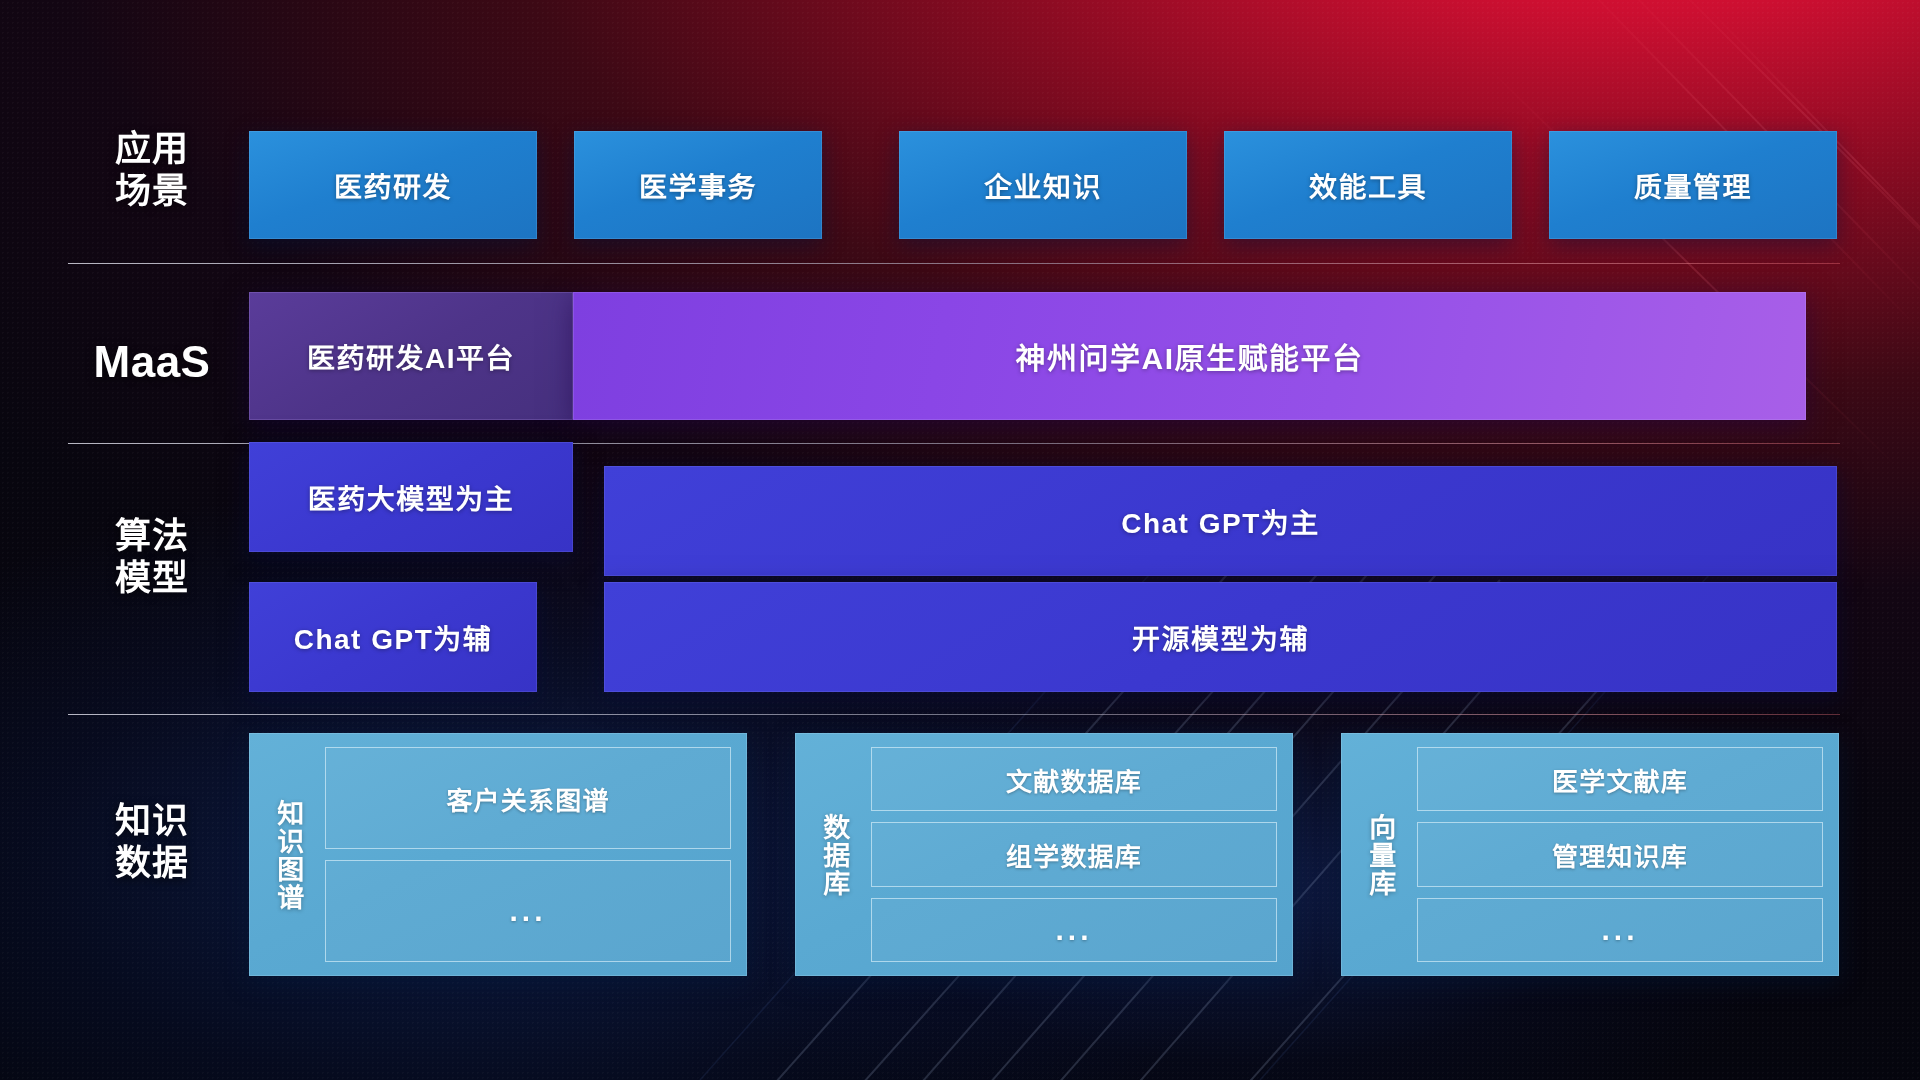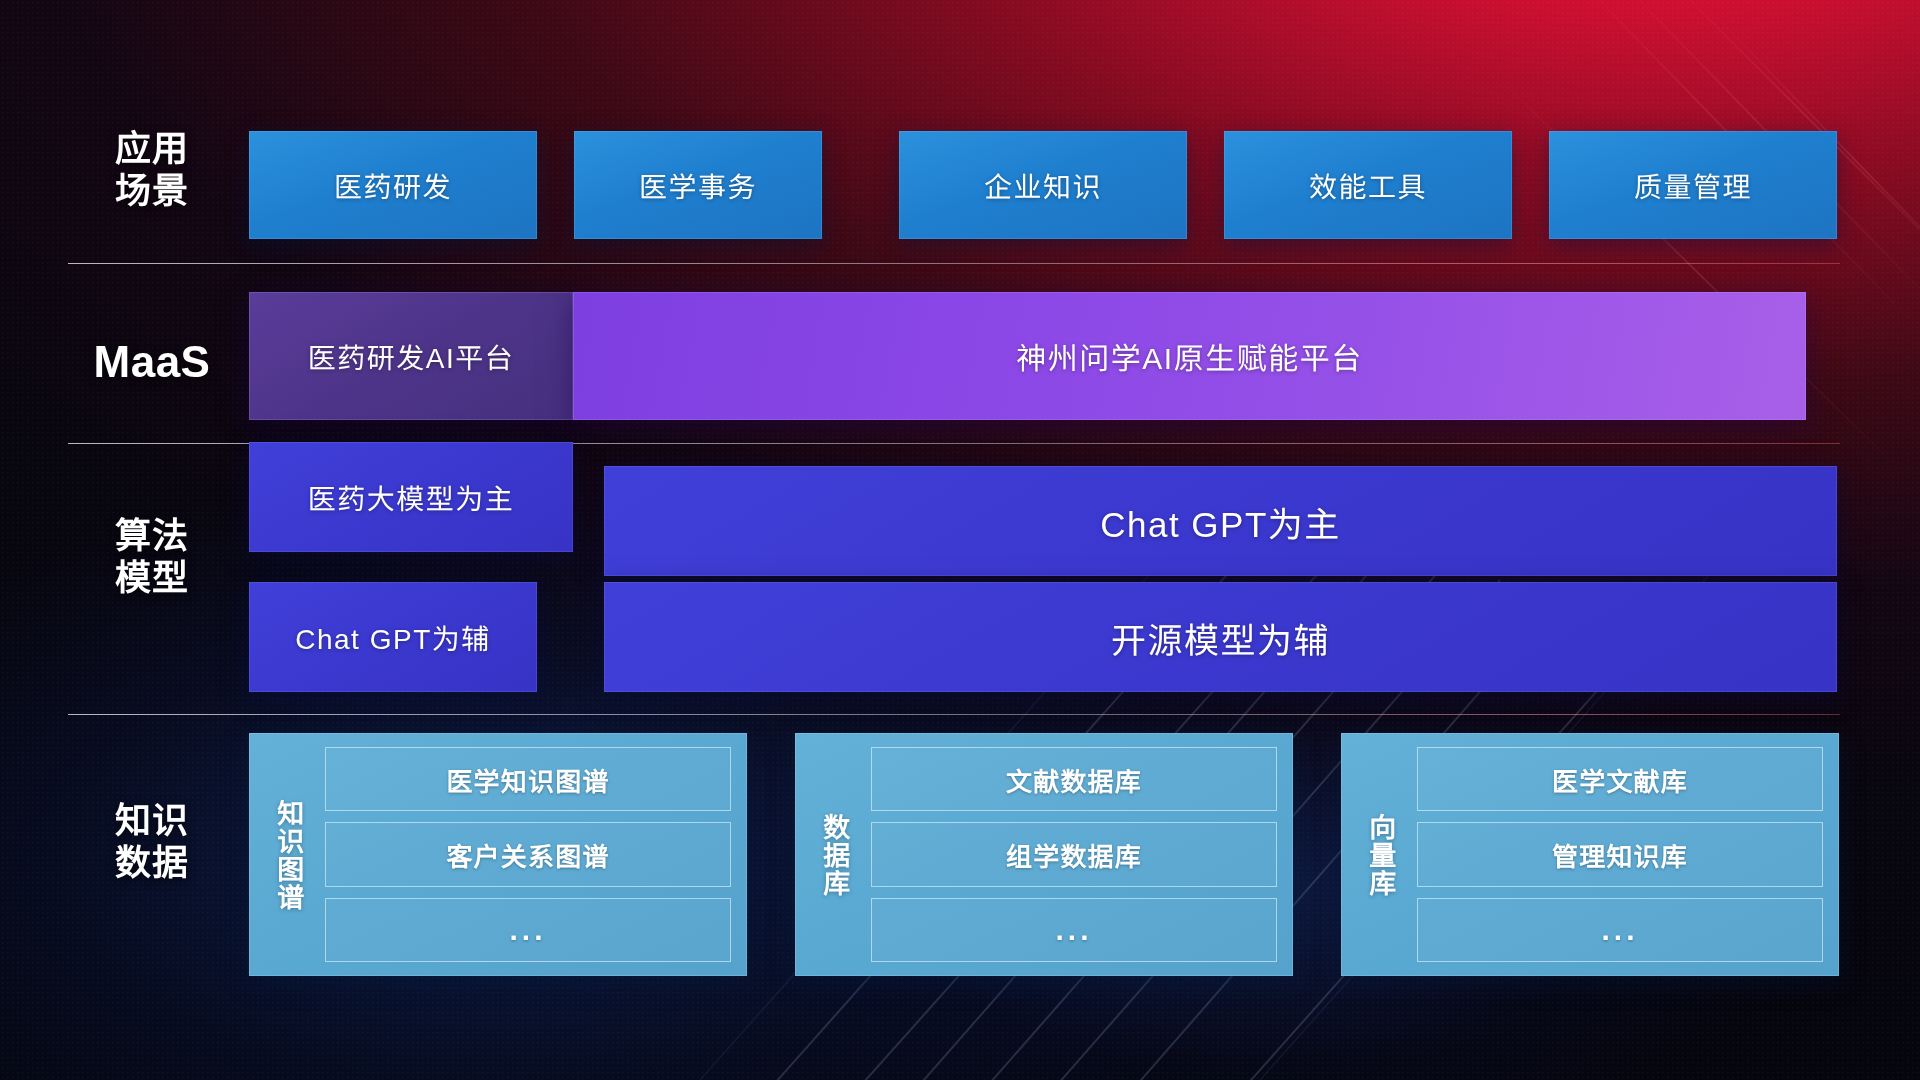--- a/index.html
+++ b/index.html
@@ -90,21 +90,21 @@
   }
 
   
   .box {
     position: absolute;
     display: flex;
     align-items: center;
     justify-content: center;
     color: #ffffff;
     font-size: 28px;
-    font-weight: 400;
+    font-weight: 700;
     letter-spacing: 1.5px;
     box-sizing: border-box;
     text-shadow: 0 1px 4px rgba(0,0,0,0.35);
     text-align: right;
   }
   .scene-box {
     background: linear-gradient(160deg, #2b91dd 0%, #1f7fcf 45%, #1d74c2 100%);
     box-shadow: 0 0 0 1px rgba(150,205,245,0.18) inset, 0 6px 22px rgba(0,20,60,0.45);
   }
   .maas-left {
@@ -113,21 +113,21 @@
   }
   .maas-right {
     background: linear-gradient(100deg, #7e3fe0 0%, #8a46e6 30%, #9550e8 62%, #a85fe8 100%);
     box-shadow: 0 0 0 1px rgba(205,175,250,0.2) inset, 0 6px 26px rgba(30,0,70,0.5);
     font-size: 30px;
   }
   .algo-box {
     background: linear-gradient(150deg, #4040d8 0%, #3b38cf 50%, #3733c6 100%);
     box-shadow: 0 0 0 1px rgba(150,155,245,0.18) inset, 0 6px 22px rgba(5,10,60,0.5);
   }
-  .algo-box.wide { font-size: 35px; }
+  .algo-box.wide { font-size: 28px; }
 
   
   .kpanel {
     position: absolute;
     display: flex;
     align-items: stretch;
     background: linear-gradient(155deg, #63b1d8 0%, #5aa9d2 45%, #55a3cd 100%);
     box-shadow: 0 0 0 1px rgba(190,230,250,0.22) inset, 0 6px 24px rgba(0,25,60,0.45);
     box-sizing: border-box;
     padding: 14px 16px 14px 12px;
@@ -273,21 +273,20 @@
     </div>
 
     <div class="divider" style="top:714px;"></div>
 
     <div class="rowlabel" style="top:800px;">知识
 数据</div>
 
     <div class="kpanel" style="left:249px; top:733px; width:498px; height:243px;">
       <div class="kpanel-title">知识图谱</div>
       <div class="kpanel-items">
-        <div class="kitem">医学知识图谱</div>
         <div class="kitem">客户关系图谱</div>
         <div class="kitem ellipsis">...</div>
       </div>
     </div>
 
     <div class="kpanel" style="left:795px; top:733px; width:498px; height:243px;">
       <div class="kpanel-title">数据库</div>
       <div class="kpanel-items">
         <div class="kitem">文献数据库</div>
         <div class="kitem">组学数据库</div>

